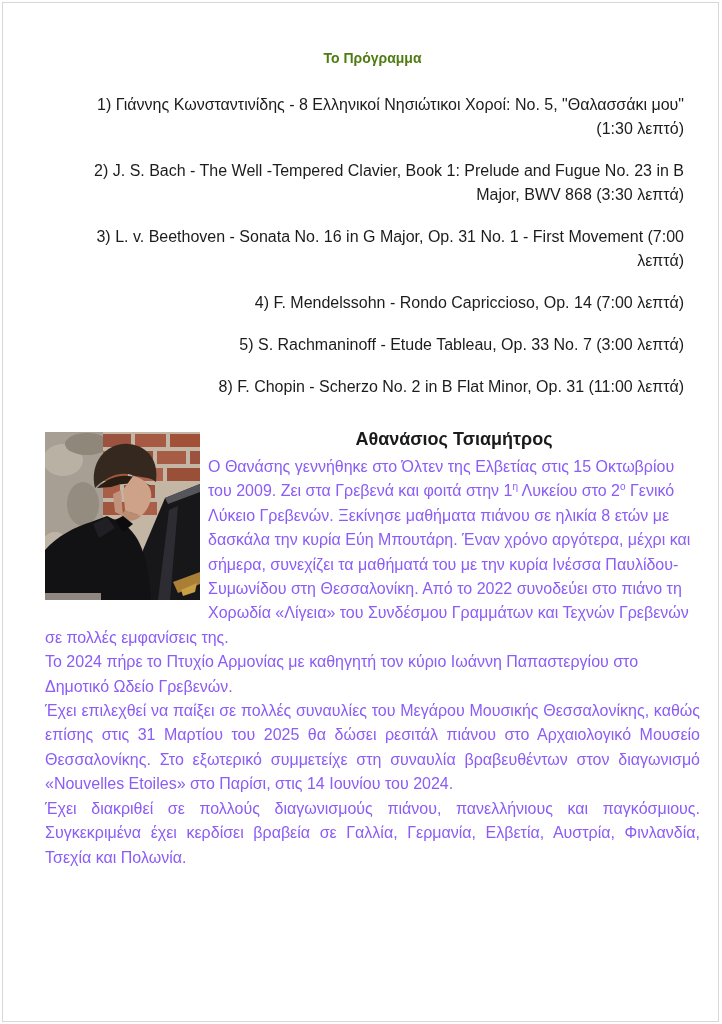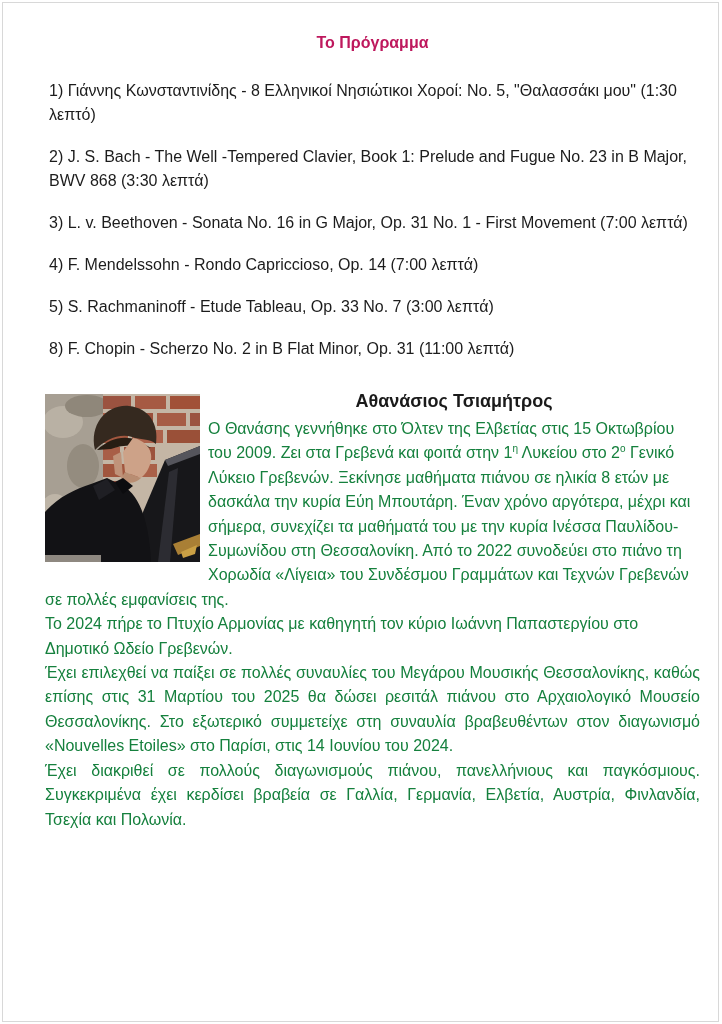--- a/index.html
+++ b/index.html
@@ -15,27 +15,27 @@
     position: absolute;
     left: 2px; top: 2px; right: 3px; bottom: 2px;
     border: 1px solid #d8d8d8;
     pointer-events: none;
   }
   .content {
     position: absolute;
     left: 45px; right: 22px; top: 34px;
   }
   .doc-title {
-    font-size: 16px;
+    font-size: 14px;
     font-weight: bold;
     text-align: center;
-    margin: 0 0 27px 0;
-    color: #be185d;
+    margin: 16px 0 27px 0;
+    color: #4d7c0f;
   }
-  .program { margin: 4px; }
+  .program { margin: 16px; text-align: right; }
   .prog-item {
     font-size: 16px;
     line-height: 24px;
     margin: 0 0 18px 0;
     max-width: 648px;
   }
   .bio { margin-top: 30px; }
   .bio::after { content: ""; display: block; clear: both; }
   .photo-wrap {
     float: left;
@@ -48,21 +48,21 @@
     font-size: 18px;
     font-weight: bold;
     text-align: center;
     margin: 0 0 5px 0;
     color: #1a1a1a;
   }
   .bio-p {
     font-size: 16px;
     line-height: 24.4px;
     margin: 0;
-    color: #15803d;
+    color: #8b5cf6;
   }
   .just { text-align: justify; }
   sup {
     font-size: 10px;
     line-height: 0;
     vertical-align: super;
   }
 </style>
 </head>
 <body>

